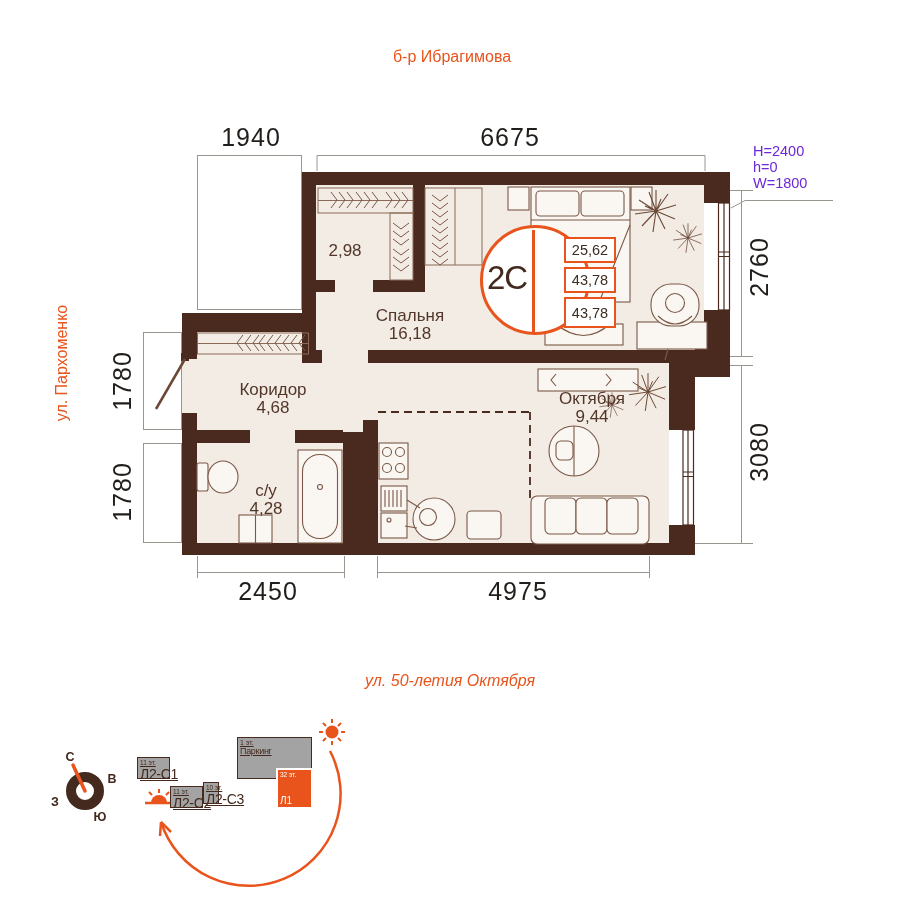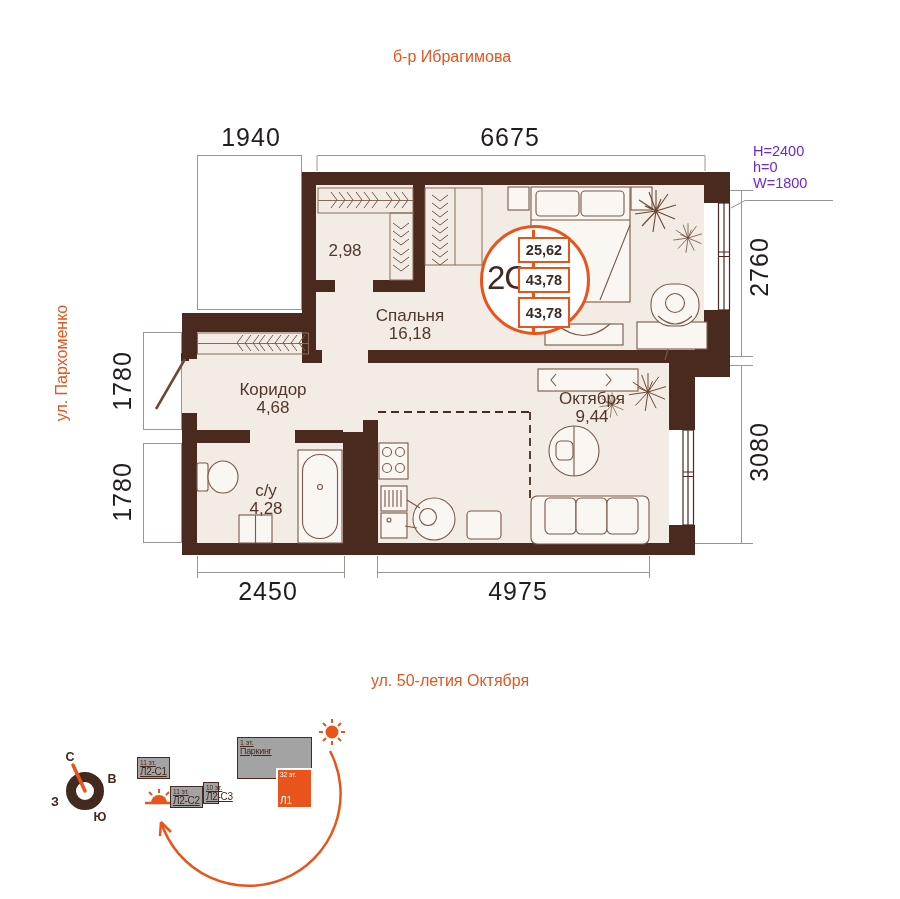--- a/index.html
+++ b/index.html
@@ -10,25 +10,25 @@
   .niche{position:absolute;background:#ffffff;}
   .ctr{transform:translate(-50%,-50%);}
   .vrt{transform:translate(-50%,-50%) rotate(-90deg);white-space:nowrap;}
   .dimnum{font-size:25px;color:#201d1a;letter-spacing:1px;white-space:nowrap;}
   .street{color:#e8541c;font-size:16px;white-space:nowrap;}
   .roomlbl{color:#53362a;font-size:17px;line-height:18px;text-align:center;white-space:nowrap;}
   .winparams{font-size:14.5px;line-height:16px;color:#6d28d9;}
   .badge-circle{position:absolute;left:480px;top:225px;width:110px;height:110px;border:3.5px solid #e8541c;border-radius:50%;background:#fff;box-sizing:border-box;}
   .badge-line{position:absolute;left:532px;top:230px;width:3px;height:102px;background:#e8541c;}
   .badge-type{position:absolute;left:482px;top:259px;width:50px;text-align:center;font-size:33px;font-weight:500;color:#43291e;letter-spacing:-1px;}
-  .badge-cell{position:absolute;left:518px;width:52px;height:26px;border:2.5px solid #e8541c;background:#fff;box-sizing:border-box;color:#3c2c22;font-size:14.5px;display:flex;align-items:center;justify-content:center;font-weight:bold;}
+  .badge-cell{position:absolute;left:564px;width:52px;height:26px;border:2.5px solid #e8541c;background:#fff;box-sizing:border-box;color:#3c2c22;font-size:14.5px;display:flex;align-items:center;justify-content:center;}
   .cmp{position:absolute;font-size:12.5px;font-weight:bold;color:#43291e;}
   .sbox{position:absolute;border:1.5px solid #4a2a1f;background:#a3a3a3;color:#43291e;box-sizing:border-box;text-decoration:underline;}
   .sbox-fl{font-size:6.5px;padding:1px 0 0 2px;white-space:nowrap;}
-  .sbox-nm{font-size:10px;padding-left:2px;white-space:nowrap;letter-spacing:-0.3px;}
+  .sbox-nm{font-size:14px;padding-left:2px;white-space:nowrap;letter-spacing:-0.3px;}
   .tower{position:absolute;left:276px;top:768px;width:37px;height:41px;background:#e8541c;border:2px solid #fff;box-sizing:border-box;color:#fff;display:flex;flex-direction:column;justify-content:space-between;}
   .tower .fl{font-size:6.5px;padding:1px 0 0 2px;}
   .tower .nm{font-size:10px;padding:0 0 1px 2px;}
   svg{position:absolute;left:0;top:0;pointer-events:none;}
 </style>
 </head>
 <body>
 
 <div id="stage">
 
@@ -214,21 +214,21 @@
       <path d="M159 789 V793 M149 792 L152 795 M169 792 L166 795" stroke="#e8541c" stroke-width="2" fill="none"></path>
     </g>
     <g stroke="#e8541c" stroke-width="2.5" fill="none">
       <path d="M330 751 A 92 92 0 1 1 161 822"></path>
       <path d="M161 822 l-1 14 M161 822 l10 10"></path>
     </g>
   </svg>
 
   <div class="abs ctr street" style="left:452px;top:57px;">б-р Ибрагимова</div>
   <div class="abs vrt street" style="left:62px;top:363px;">ул. Пархоменко</div>
-  <div class="abs ctr street" style="left:450px;top:681px;">ул. 50-летия Октября</div>
+  <div class="abs ctr street" style="left:450px;top:681px;font-style:italic;">ул. 50-летия Октября</div>
 
   <div class="abs ctr dimnum" style="left:251px;top:137px;">1940</div>
   <div class="abs ctr dimnum" style="left:510px;top:137px;">6675</div>
   <div class="abs vrt dimnum" style="left:759px;top:267px;">2760</div>
   <div class="abs vrt dimnum" style="left:759px;top:452px;">3080</div>
   <div class="abs vrt dimnum" style="left:122px;top:381px;">1780</div>
   <div class="abs vrt dimnum" style="left:122px;top:492px;">1780</div>
   <div class="abs ctr dimnum" style="left:268px;top:591px;">2450</div>
   <div class="abs ctr dimnum" style="left:518px;top:591px;">4975</div>
 

